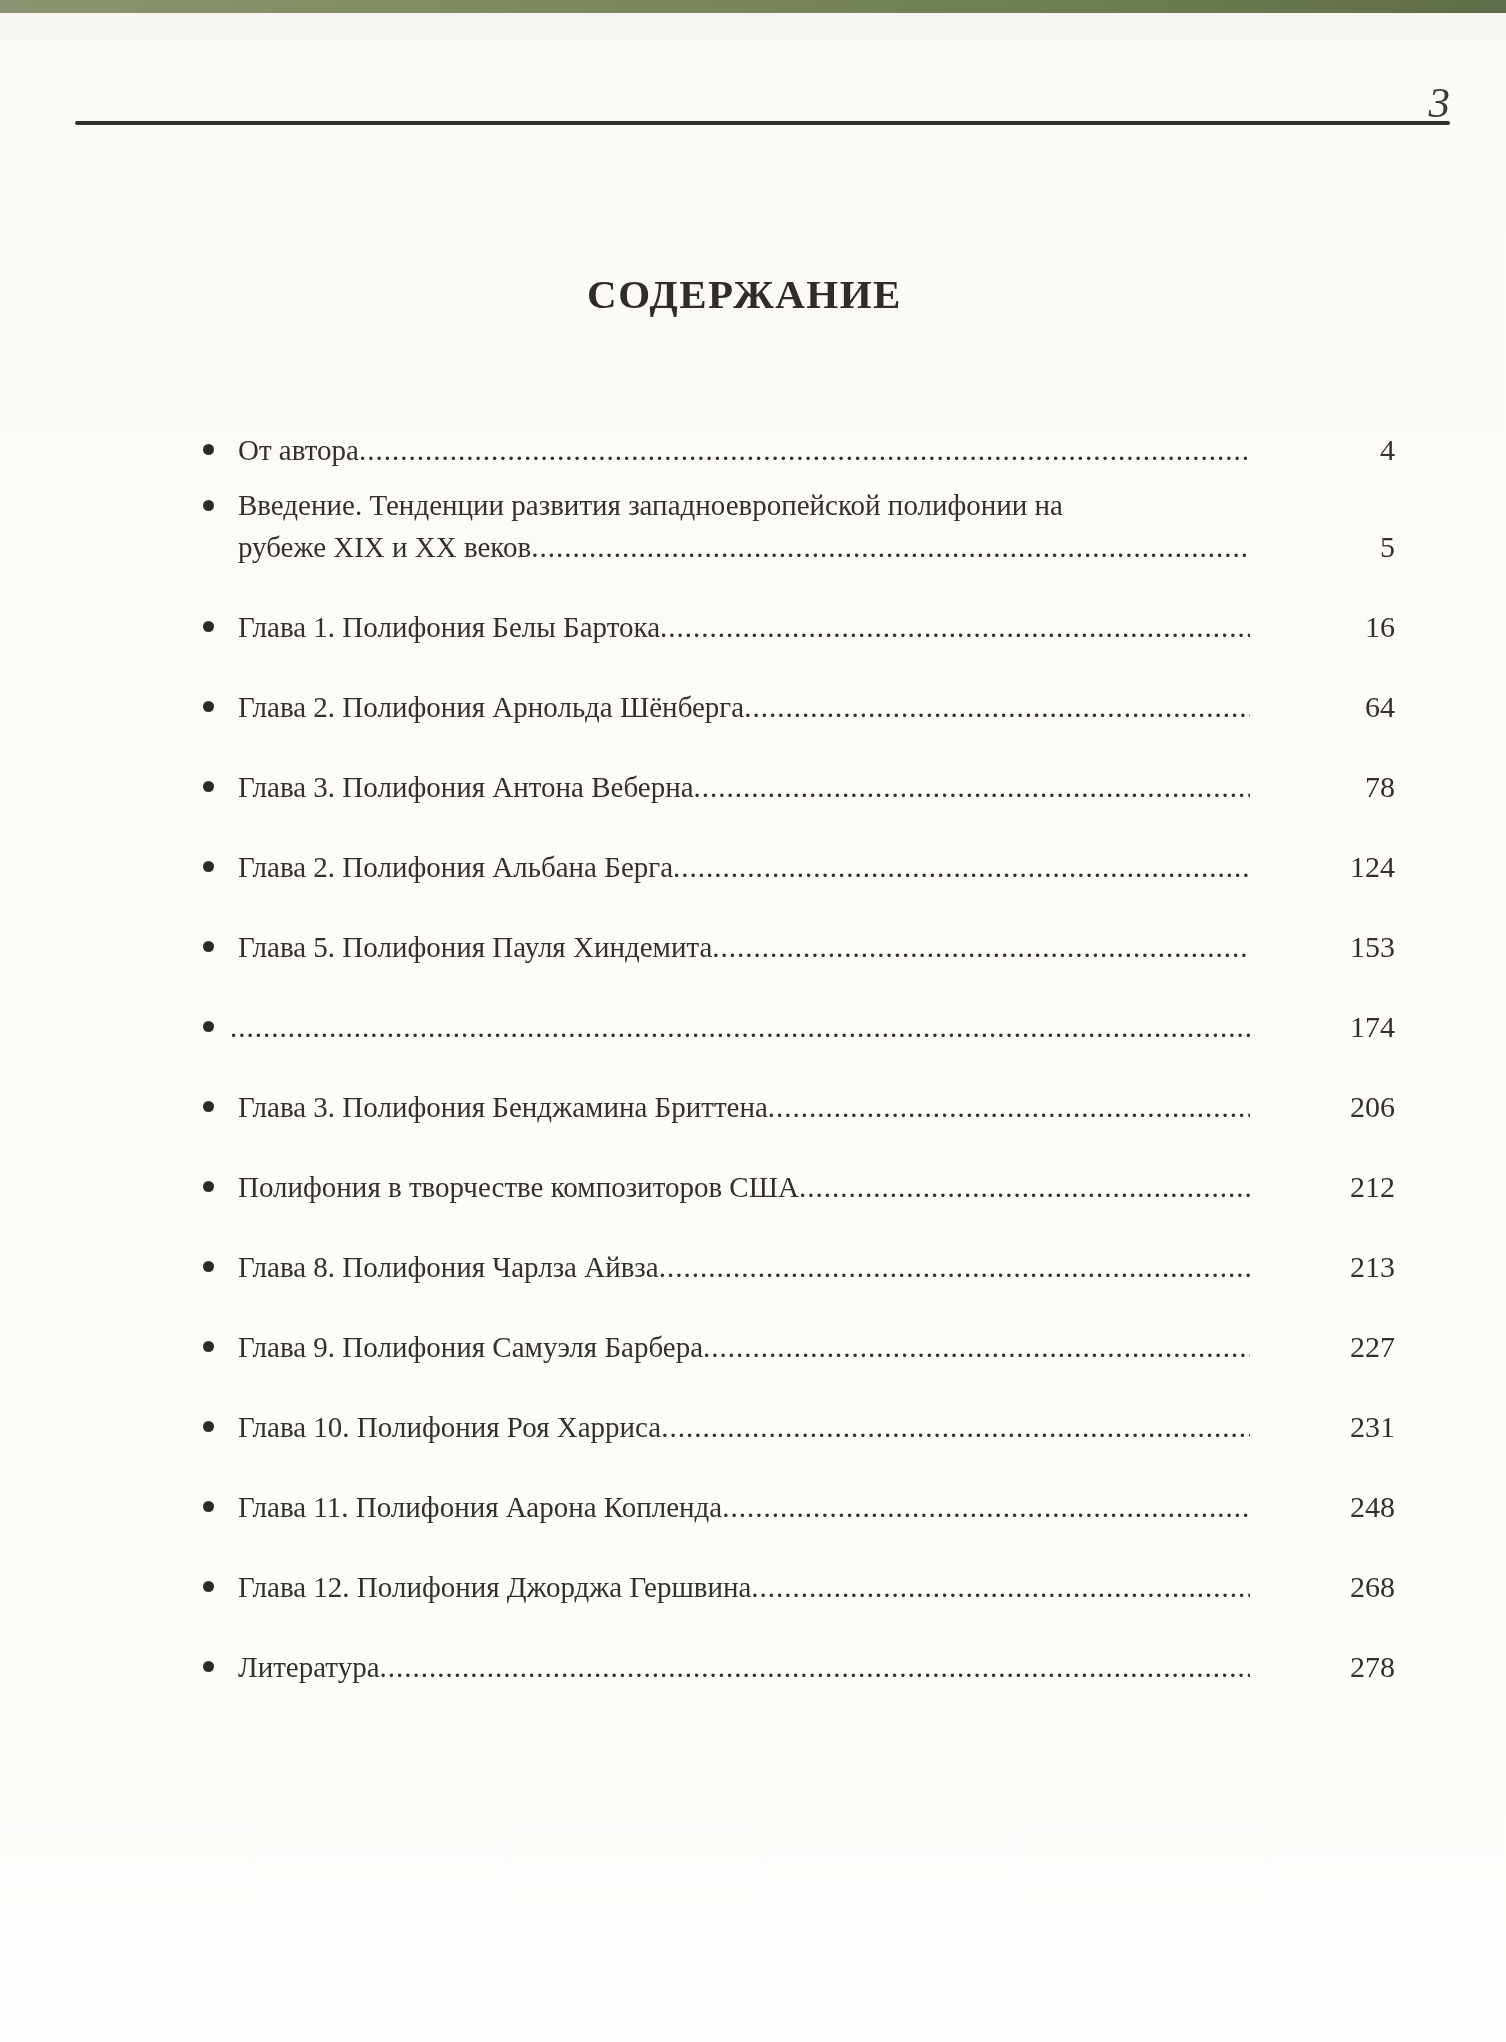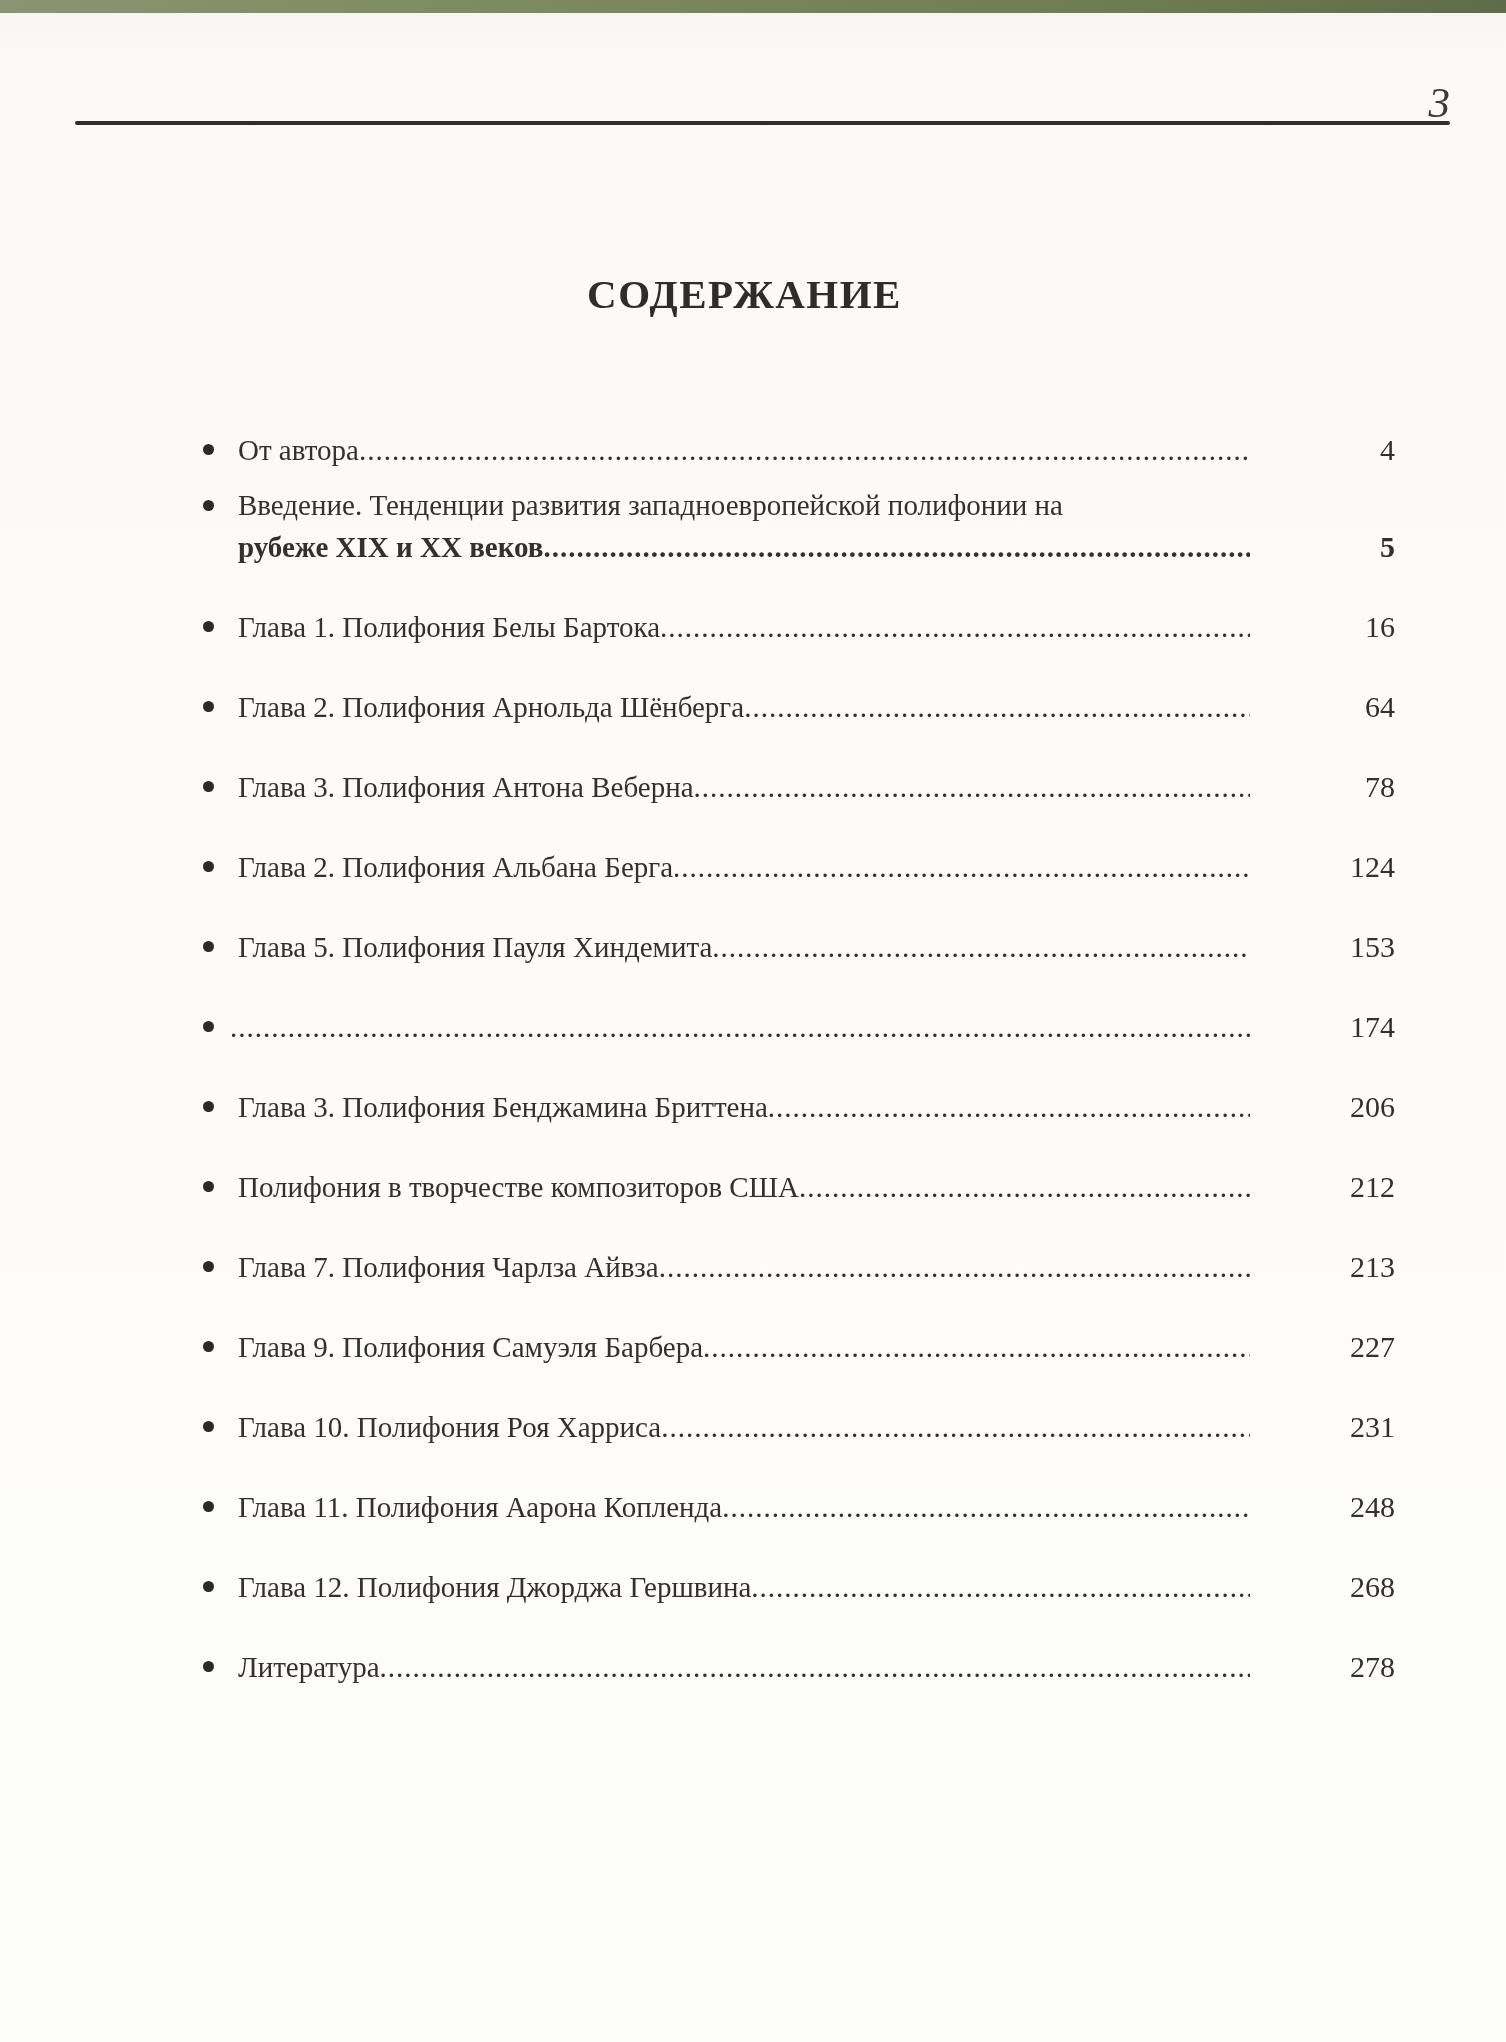--- a/index.html
+++ b/index.html
@@ -58,21 +58,21 @@
     overflow:hidden;white-space:nowrap;
     letter-spacing:1px;color:#34302c;
   }
   .entry-page{
     flex:0 0 145px;
     text-align:right;
     font-size:30px;
     white-space:nowrap;
   }
   .entry-body{flex:1 1 0;min-width:0;display:flex;flex-direction:column;}
-  .entry-line2{display:flex;align-items:baseline;font-weight:bold;}
+  .entry-line2{display:flex;align-items:baseline;}
 </style>
 </head>
 <body>
 
 <div class="sheet">
 
   <div class="scan-band"></div>
 
   <div class="corner-page-number">3</div>
 
@@ -151,21 +151,21 @@
 
     <div class="toc-row">
       <span class="bullet"></span>
       <span class="entry-label">Полифония в творчестве композиторов США</span>
       <span class="dot-leader">....................................................................................................................................................................................................................................................................</span>
       <span class="entry-page">212</span>
     </div>
 
     <div class="toc-row">
       <span class="bullet"></span>
-      <span class="entry-label">Глава 7. Полифония Чарлза Айвза</span>
+      <span class="entry-label">Глава 8. Полифония Чарлза Айвза</span>
       <span class="dot-leader">....................................................................................................................................................................................................................................................................</span>
       <span class="entry-page">213</span>
     </div>
 
     <div class="toc-row">
       <span class="bullet"></span>
       <span class="entry-label">Глава 9. Полифония Самуэля Барбера</span>
       <span class="dot-leader">....................................................................................................................................................................................................................................................................</span>
       <span class="entry-page">227</span>
     </div>

